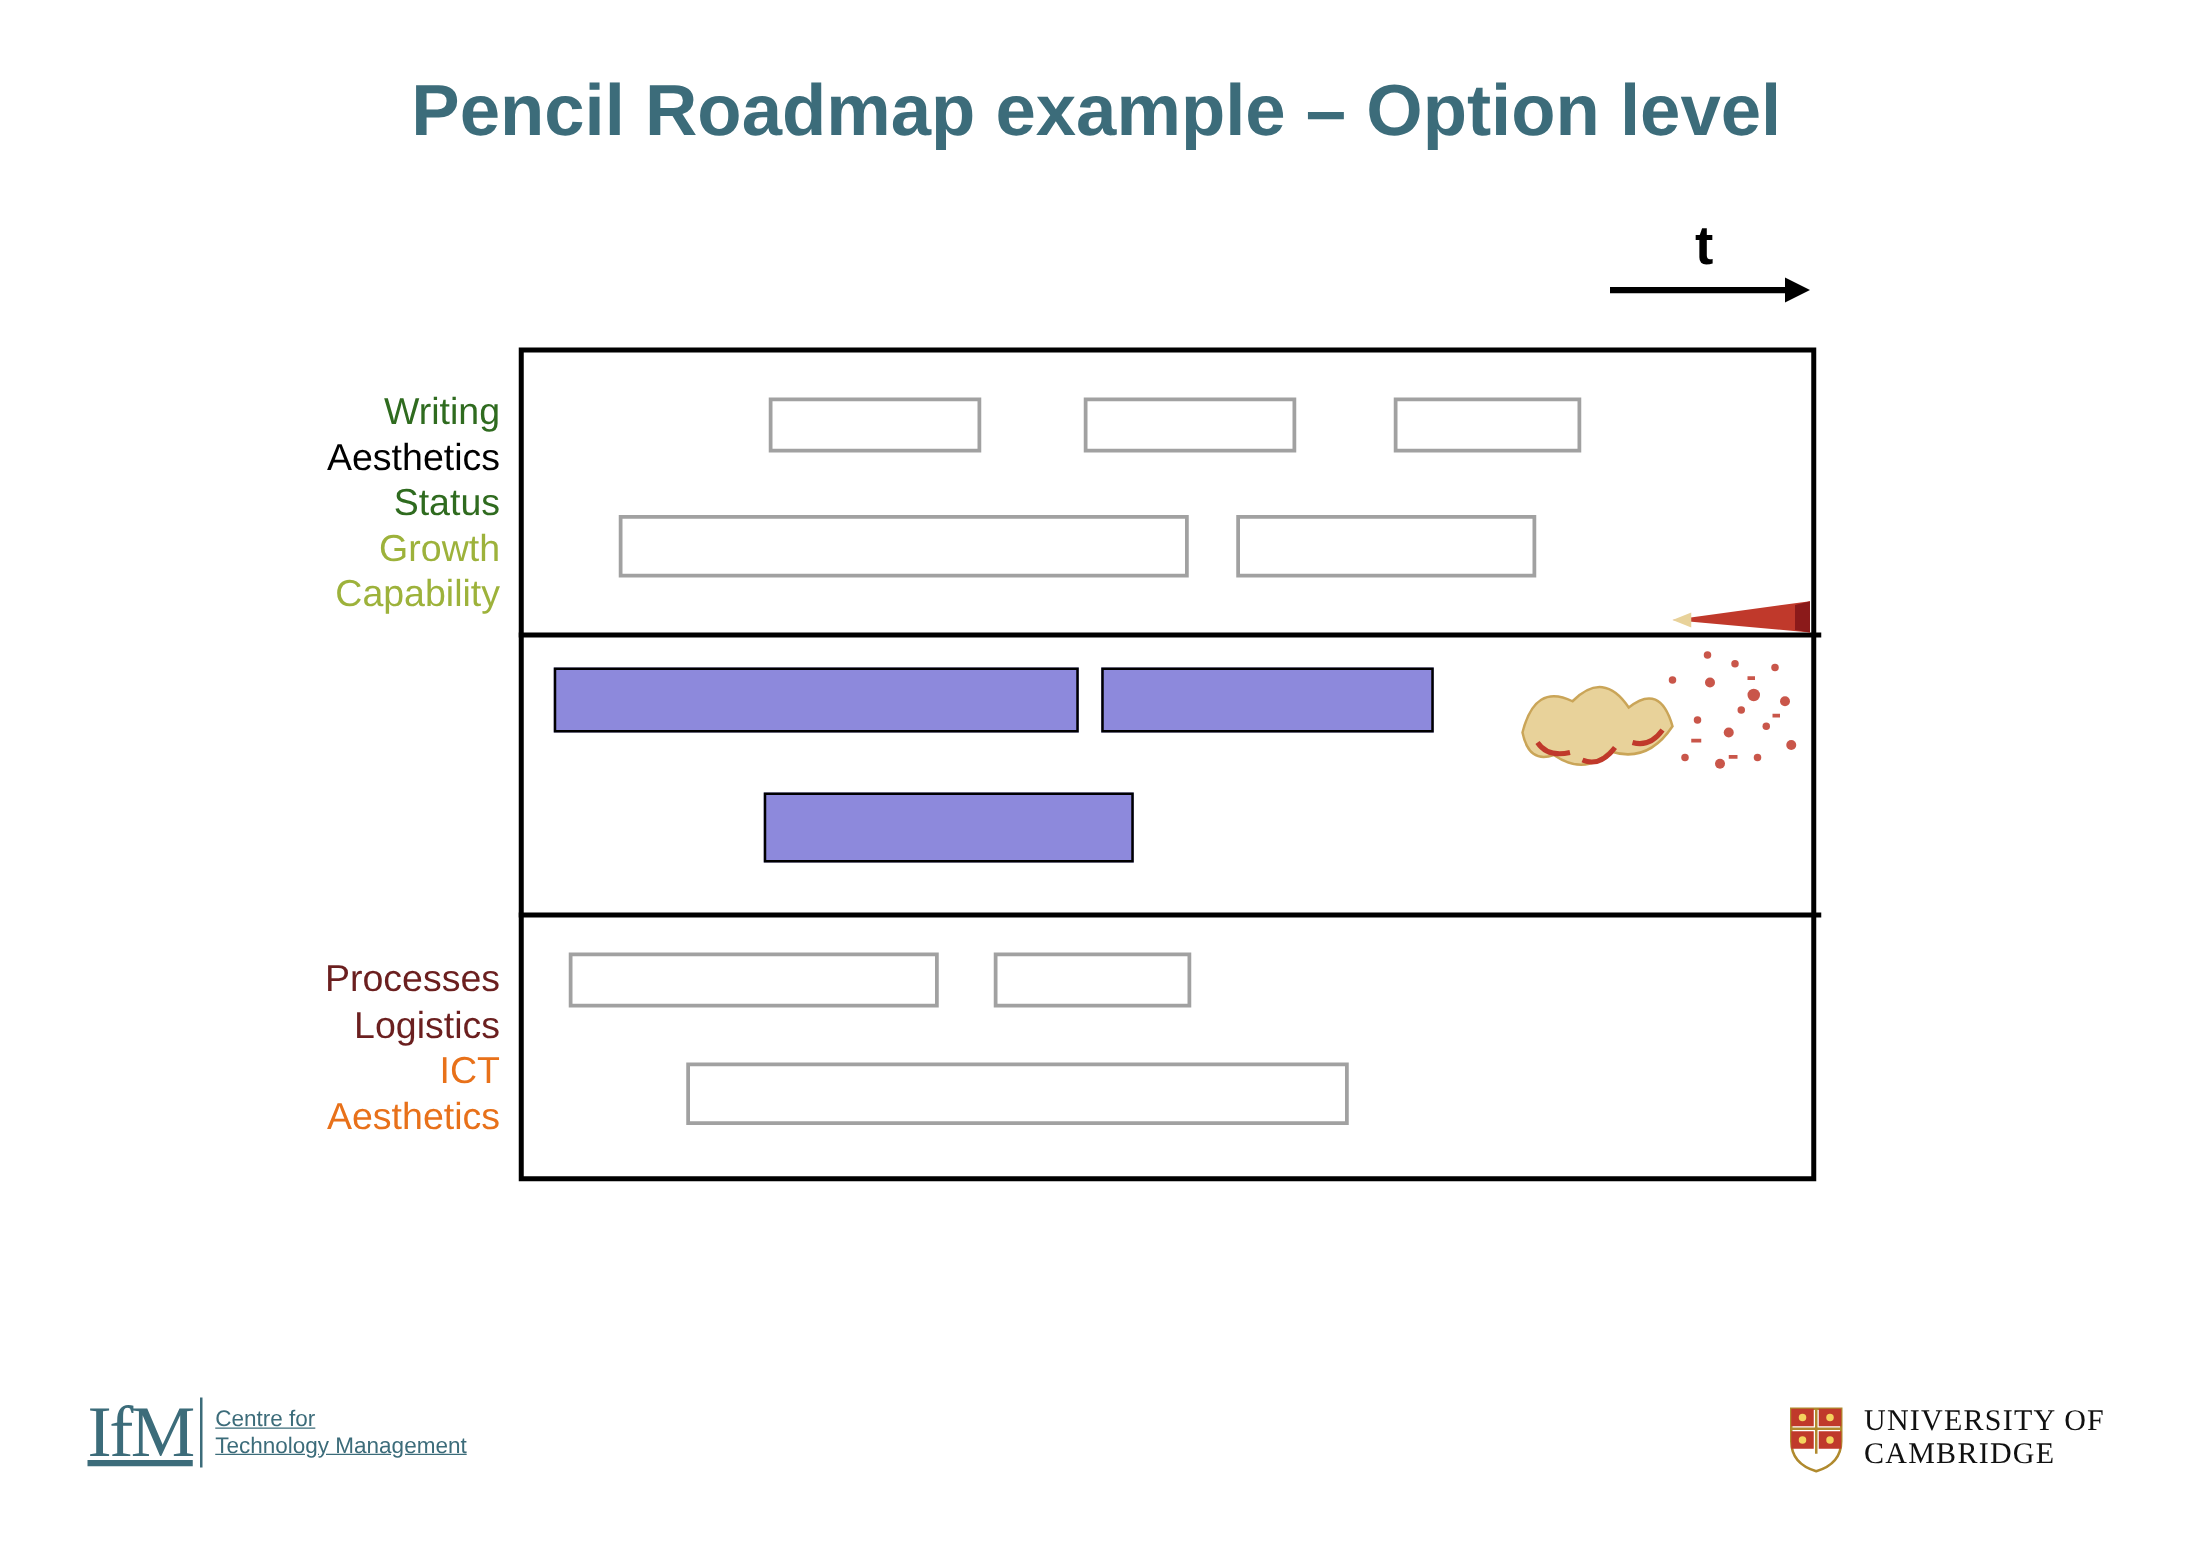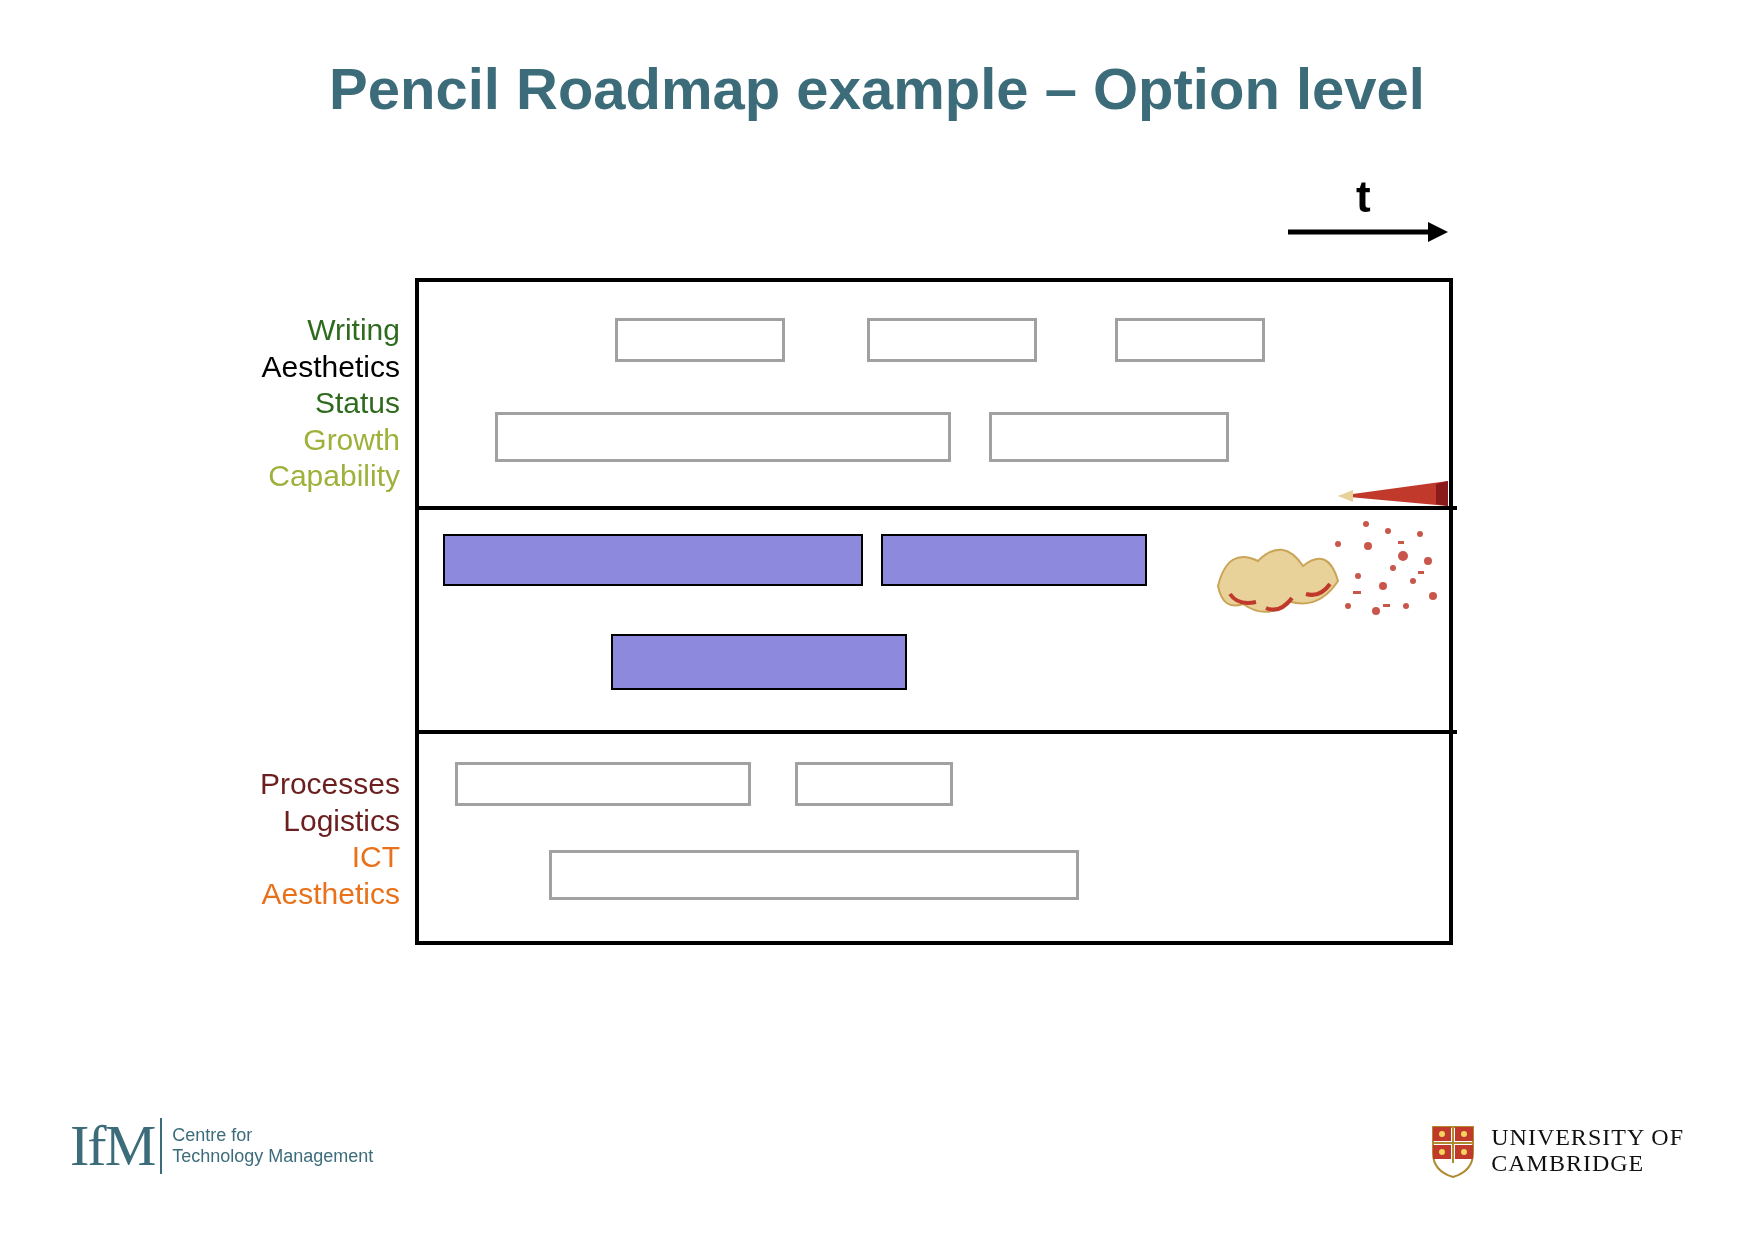--- a/index.html
+++ b/index.html
@@ -99,20 +99,21 @@
       width: 260px;
       height: 160px;
     }
     .footer-left {
       position: absolute;
       bottom: 60px;
       left: 70px;
       display: flex;
       align-items: center;
       color: #3c6c7a;
+      text-decoration: underline;
     }
     .footer-left .ifm {
       font-family: "Times New Roman", serif;
       font-size: 58px;
       letter-spacing: -2px;
     }
     .footer-left .sep {
       width: 2px;
       height: 56px;
       background: #3c6c7a;

